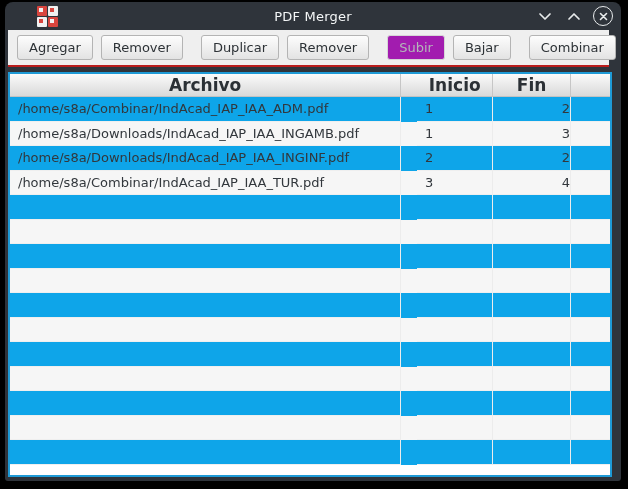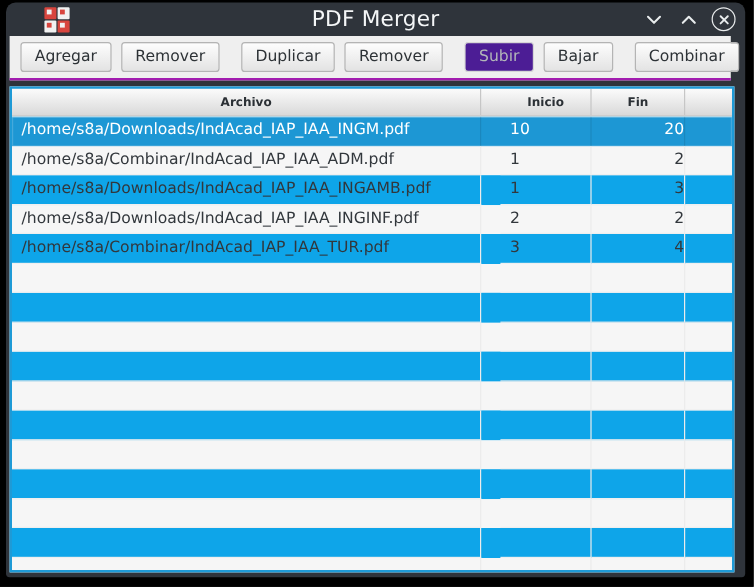--- a/index.html
+++ b/index.html
@@ -9,41 +9,41 @@
   
   .titlebar{position:relative;height:28px;display:flex;align-items:center;}
   .app-icon{position:absolute;left:32px;top:4px;width:21px;height:21px;
     display:grid;grid-template-columns:10px 10px;grid-template-rows:10px 10px;gap:1px;}
   .app-icon .sq{position:relative;border-radius:1px;}
   .app-icon .sq.red{background:#d8453e;}
   .app-icon .sq.white{background:#f1f1f1;}
   .app-icon .sq::before{content:"";position:absolute;left:2px;top:2px;width:4px;height:4px;}
   .app-icon .sq.red::before{background:#f1f1f1;}
   .app-icon .sq.white::before{background:#d8453e;}
-  .title{flex:1;text-align:center;color:#f4f6f7;font-size:18px;letter-spacing:.2px;}
+  .title{flex:1;text-align:center;color:#f4f6f7;font-size:13px;letter-spacing:.2px;}
   .win-controls{position:absolute;right:8px;top:0;height:28px;display:flex;align-items:center;gap:9px;}
   .win-btn{width:20px;height:20px;display:flex;align-items:center;justify-content:center;color:#e8ebec;}
   .win-btn svg{display:block;}
   .close-btn{border:1.6px solid #e8ebec;border-radius:50%;box-sizing:border-box;}
   
   .toolbar{position:absolute;left:3px;top:28px;width:601px;height:37px;background:var(--toolbar-bg,#efefef);
-    display:flex;align-items:center;padding:0 5px;box-sizing:border-box;border-bottom:2px solid #a21caf;}
+    display:flex;align-items:center;padding:0 5px;box-sizing:border-box;border-bottom:2px solid #b91c1c;}
   .tbtn{font-family:inherit;font-size:13px;color:#2d3236;margin:0 4px;padding:4px 11px;
     background:linear-gradient(#fdfdfd,#e3e3e3);border:1px solid #b4b4b4;border-radius:3px;
     white-space:nowrap;cursor:default;}
-  .tbtn.disabled{background:#4c1d95;border-color:#d6d6d6;color:#b3b7b9;}
+  .tbtn.disabled{background:#a21caf;border-color:#d6d6d6;color:#b3b7b9;}
   .tsep{width:1px;height:26px;background:#c9c9c9;margin:0 5px;}
   .tspacer{flex:1;}
   
   .table-frame{position:absolute;left:3px;top:70px;width:604px;height:405px;box-sizing:border-box;
     border:2px solid var(--table-focus-border,#1e9ad6);background:#fff;overflow:hidden;}
   .thead{display:flex;height:23px;background:linear-gradient(#fbfbfb,#d9d9d9);
     border-bottom:1px solid #c2c2c2;box-sizing:border-box;}
   .th{box-sizing:border-box;border-right:1px solid #c6c6c6;display:flex;align-items:center;
-    justify-content:center;font-weight:bold;font-size:10px;color:#2b3035;}
+    justify-content:center;font-weight:bold;font-size:17px;color:#2b3035;}
   .th:last-child{border-right:none;}
   .tbody{height:379px;overflow:hidden;}
   .row{display:flex;height:24.5px;background:#0ea5e9;}
   .row:nth-child(even){background:var(--stripe,#f6f6f6);}
   .cell{box-sizing:border-box;border-right:1px solid #ececec;border-bottom:1px solid #efefef;
     font-size:13px;color:#32373c;line-height:23.5px;padding-left:8px;white-space:nowrap;overflow:hidden;}
   .cell:last-child{border-right:none;}
   .c0{width:402px;} .c1{width:78px;margin-left:16px;} .c2{width:80px;text-align:right;} .c3{width:40px;padding-left:0;}
   .row.selected{background:var(--selection,#1d97d4);
     box-shadow:inset 0 1px 0 rgba(255,255,255,.35), inset 0 0 0 1px rgba(255,255,255,.18);}
@@ -102,26 +102,20 @@
   </div>
 
   <div class="table-frame">
     <div class="thead">
       <div class="th c0">Archivo</div>
       <div class="th c1">Inicio</div>
       <div class="th c2">Fin</div>
       <div class="th c3"></div>
     </div>
     <div class="tbody">
-        <div class="row selected">
-    <div class="cell c0">/home/s8a/Downloads/IndAcad_IAP_IAA_INGM.pdf</div>
-    <div class="cell c1">10</div>
-    <div class="cell c2">20</div>
-    <div class="cell c3"></div>
-  </div>
         <div class="row">
     <div class="cell c0">/home/s8a/Combinar/IndAcad_IAP_IAA_ADM.pdf</div>
     <div class="cell c1">1</div>
     <div class="cell c2">2</div>
     <div class="cell c3"></div>
   </div>
         <div class="row">
     <div class="cell c0">/home/s8a/Downloads/IndAcad_IAP_IAA_INGAMB.pdf</div>
     <div class="cell c1">1</div>
     <div class="cell c2">3</div>

